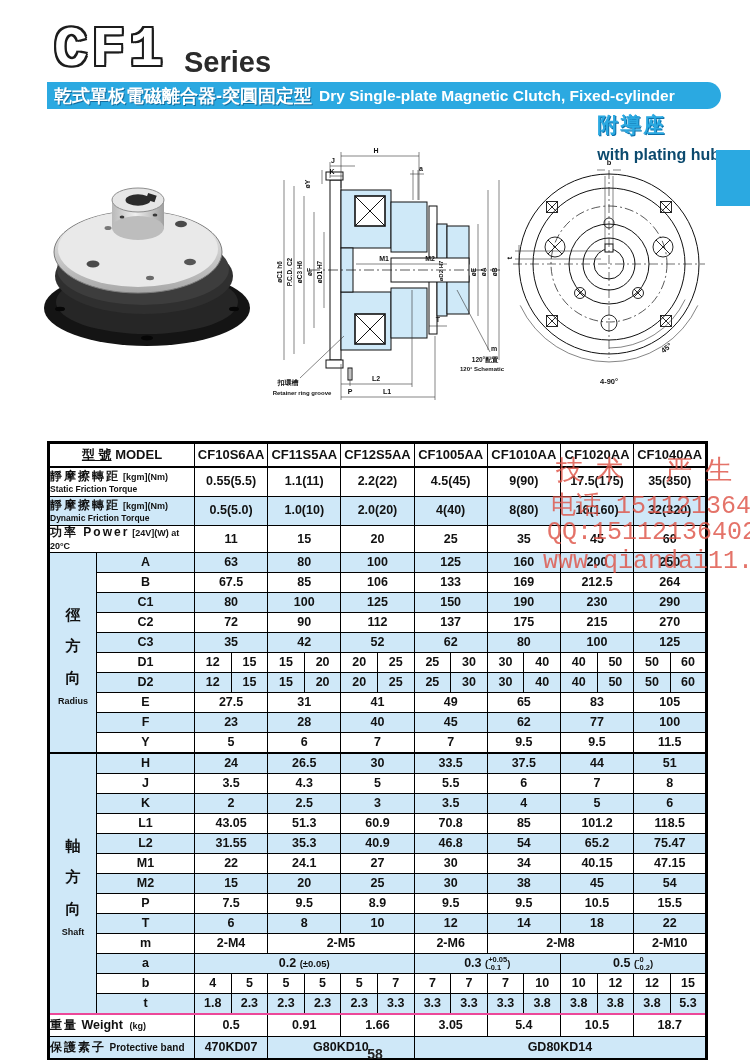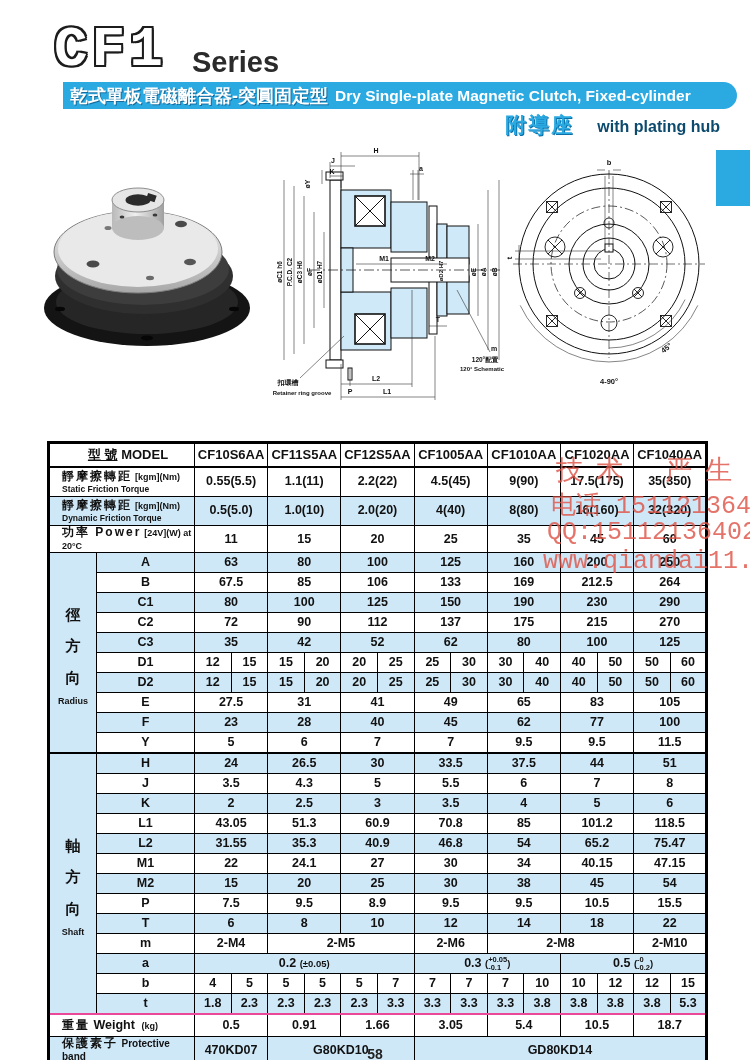--- a/index.html
+++ b/index.html
@@ -4,26 +4,26 @@
 <style>
   html,body{margin:0;padding:0;background:#fff;}
   .page{position:relative;width:750px;height:1060px;background:#fff;overflow:hidden;
         font-family:"Liberation Sans",sans-serif;color:#111;}
 
   
   .cf1{position:absolute;left:54px;top:18px;font-size:56px;font-weight:bold;letter-spacing:4px;
        font-family:Liberation Mono, monospace;color:#fff;
        text-shadow:-2px -2px 0 #1c1c1c,2px -2px 0 #1c1c1c,-2px 2px 0 #1c1c1c,2px 2px 0 #1c1c1c,
                    -2px 0 0 #1c1c1c,2px 0 0 #1c1c1c,0 -2px 0 #1c1c1c,0 2px 0 #1c1c1c;}
-  .series{position:absolute;left:192px;top:46px;font-size:29px;font-weight:bold;color:#2b2b2b;}
-  .banner{position:absolute;left:63px;top:82px;width:674px;height:27px;background:#2ba9e1;
+  .series{position:absolute;left:184px;top:46px;font-size:29px;font-weight:bold;color:#2b2b2b;}
+  .banner{position:absolute;left:47px;top:82px;width:674px;height:27px;background:#2ba9e1;
           border-radius:0 14px 14px 0;display:flex;align-items:center;padding-left:7px;box-sizing:border-box;white-space:nowrap;}
   .banner .zh{font-size:18px;font-weight:bold;color:#fff;text-shadow:1px 1px 0 #136c9e;}
   .banner .en{font-size:15.5px;font-weight:bold;color:#fff;margin-left:7px;}
-  .hubline{position:absolute;top:111px;right:30px;display:flex;align-items:baseline;gap:23px;}
+  .hubline{position:absolute;top:111px;right:30px;display:flex;align-items:baseline;gap:7px;flex-direction:column;}
   .hub-zh{font-size:21px;font-weight:bold;color:#2ba9e1;text-shadow:1px 1px 0 #0d6fa8;letter-spacing:2px;}
   .hub-en{font-size:16px;font-weight:bold;color:#0c4a6e;}
   .bluesq{position:absolute;right:0;top:150px;width:34px;height:56px;background:#2ba9e1;}
 
   
   .ph{position:absolute;left:30px;top:158px;}
   .xs{position:absolute;left:272px;top:140px;}
   .fv{position:absolute;left:505px;top:152px;}
   svg text{font-family:"Liberation Sans",sans-serif;fill:#111;}
 
@@ -40,21 +40,21 @@
              table-layout:fixed;border:3px solid #000;}
   .spec td{border:1px solid #000;text-align:center;vertical-align:middle;padding:0;
            font-size:12.5px;font-weight:bold;height:19px;line-height:1.05;overflow:hidden;}
   .spec tr.shade td{background:#cfe8f8;}
   .spec td.sec{background:#fff;}
   .spec tr.hdr-row td{height:22px;font-size:13px;border-bottom-width:2px;}
   .spec tr.torque td{height:28px;}
   .spec tr.sec-start td{border-top:2px solid #000;}
   .spec tr.weight td{height:21px;border-top:2px solid #ec4899;}
   .spec tr.protect td{height:21px;}
-  .spec td.lbl{text-align:left;padding-left:12px;}
+  .spec td.lbl{text-align:left;padding-left:0;}
   .spec td.lbl .zh{font-size:12px;letter-spacing:2px;}
   .spec td.lbl .unit{font-size:9px;font-weight:bold;margin-left:3px;letter-spacing:0;text-align:right;}
   .spec td.lbl .en{display:block;font-size:8.5px;letter-spacing:0;margin-top:1px;}
   .spec td.sec{vertical-align:middle;}
   .sec-zh{font-size:15px;font-weight:bold;line-height:2.1;}
   .sec-en{font-size:9px;font-weight:bold;margin-top:4px;}
   .u{text-decoration:underline;}
   .stk{display:inline-flex;flex-direction:column;font-size:7.5px;line-height:1.05;
        vertical-align:middle;text-align:left;}
   .tolsm{font-size:9.5px;}

